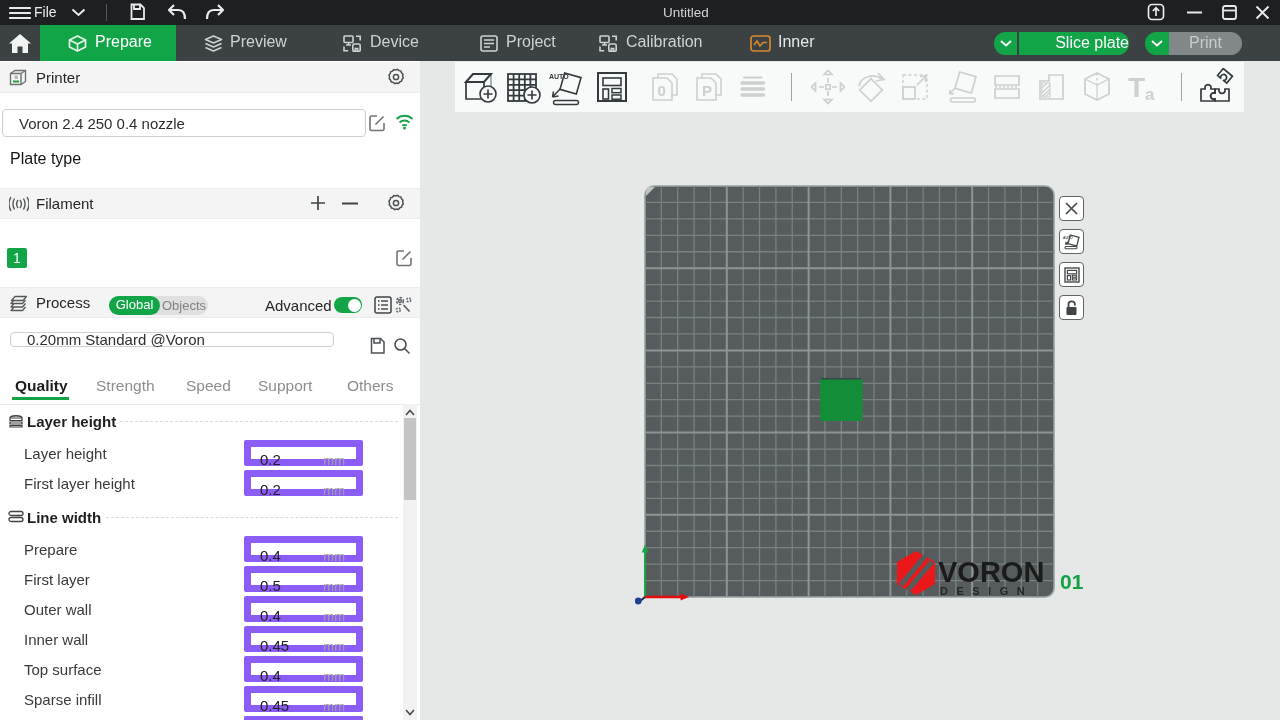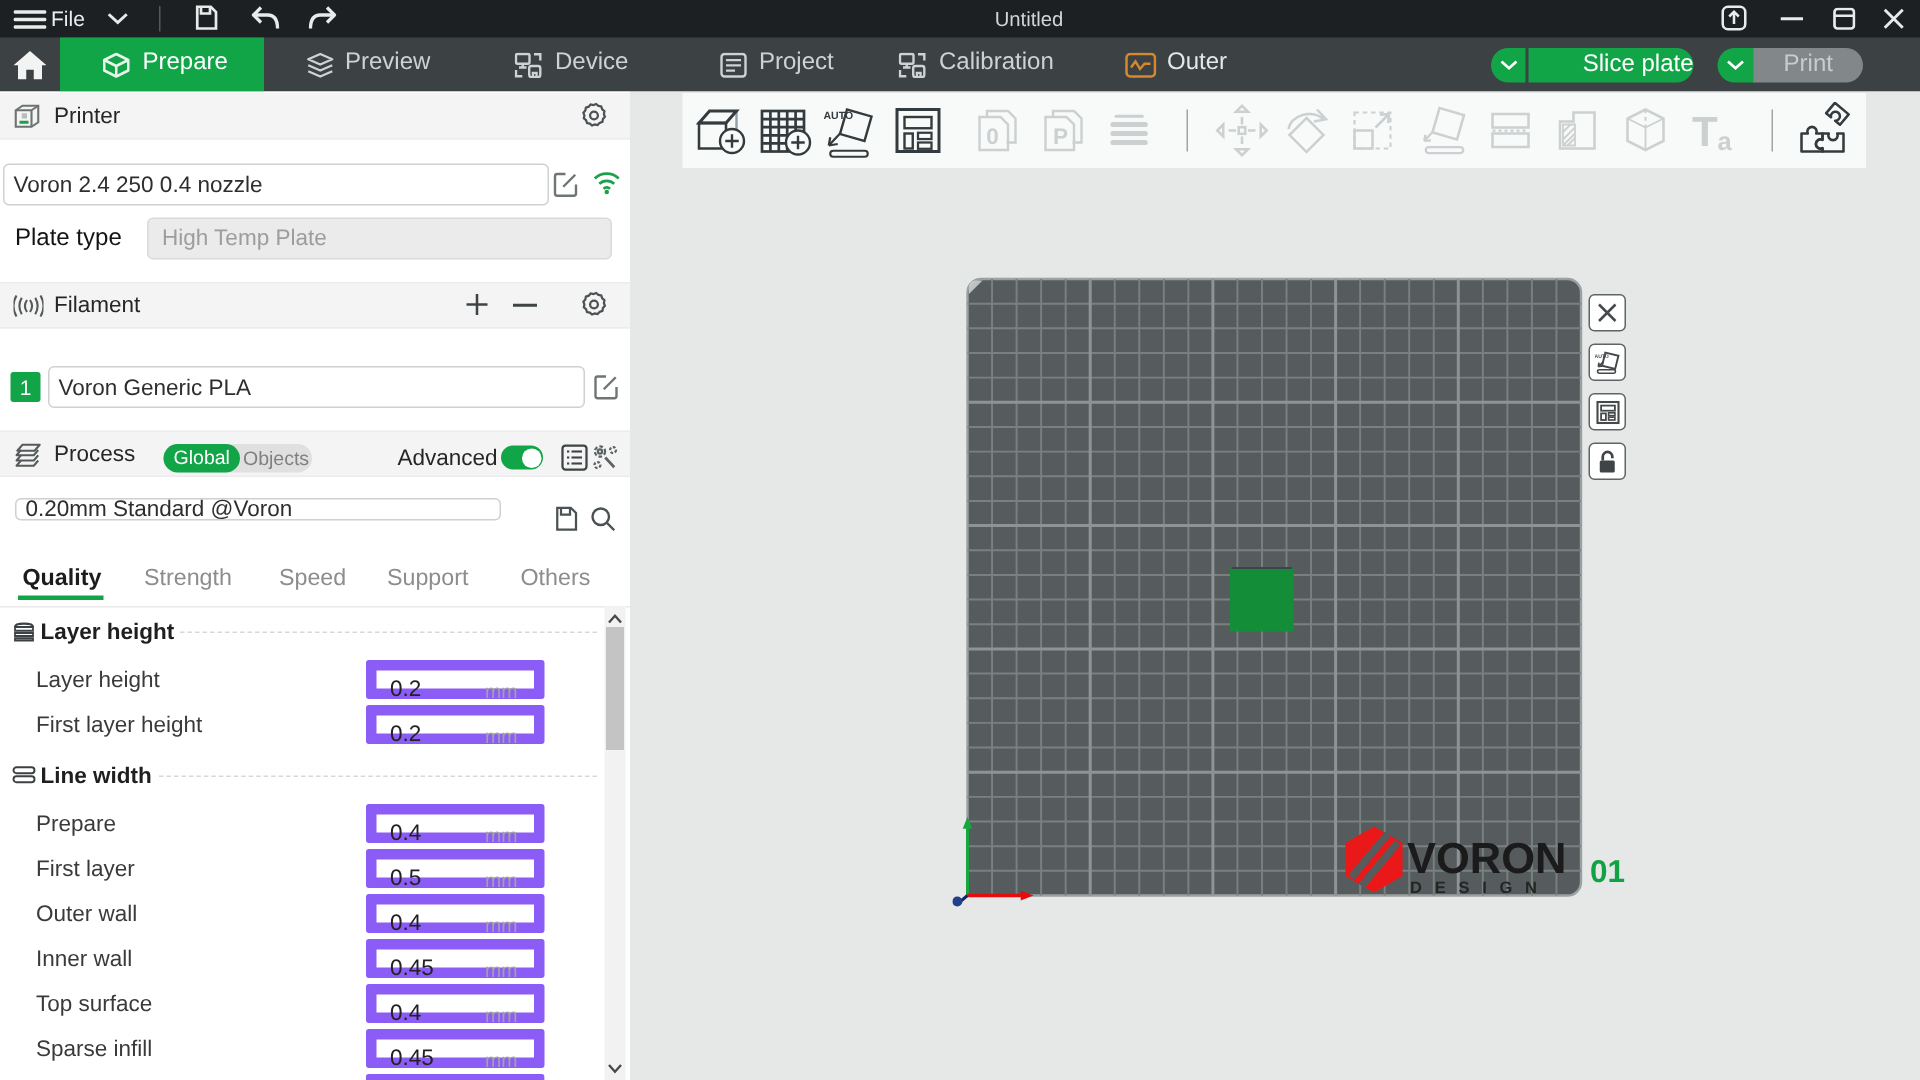--- a/index.html
+++ b/index.html
@@ -8,21 +8,21 @@
 .abs { position:absolute; }
 #titlebar { left:0; top:0; width:1280px; height:34px; background:#1d2023; }
 #tabbar { left:0; top:25px; width:1280px; height:36px; background:#3c4144; }
 #leftpanel { left:0; top:61px; width:420px; height:659px; background:#ffffff; }
 #viewport { left:420px; top:61px; width:860px; height:659px; background:#e6e7e7; }
 .hdrband { left:0; width:420px; height:31px; background:#f4f4f4; }
 .hdrtitle { font-size:15px; color:#262626; }
 svg { display:block; }
 .ico { position:absolute; }
 .tabtxt { font-size:16px; color:#ced2d3; }
-.inp { position:absolute; background:#fff; border:1px solid #d0d0d0; border-radius:4px; font-size:15px; color:#2e2e2e; display:flex; align-items:center; padding-left:6px; }
+.inp { position:absolute; background:#fff; border:1px solid #d0d0d0; border-radius:4px; font-size:15px; color:#2e2e2e; display:flex; align-items:center; padding-left:16px; }
 .rowlabel { position:absolute; font-size:15px; color:#3a3a3a; }
 .valbox { position:absolute; left:244px; width:119px; height:26px; border:7px solid #8b5cf6; border-radius:2px; background:#fff; font-size:15px; color:#222; }
 .valbox .v { position:absolute; left:9px; top:4px; }
 .valbox .u { position:absolute; right:11px; top:6px; font-size:13px; color:#a2a2a2; }
 .grouphdr { position:absolute; font-size:15px; font-weight:bold; color:#1f1f1f; }
 .sidebtn { position:absolute; left:639px; width:25px; height:25px; background:#fff; border:1px solid #5f6565; border-radius:4px; display:flex; align-items:center; justify-content:center; }
 </style>
 </head>
 <body>
 <div id="titlebar" class="abs">
@@ -112,21 +112,21 @@
       <path d="M1 11.6 V15.8 H5.2"></path>
       <rect x="9.8" y="9" width="7.4" height="7.4" rx="1.5"></rect>
       <path d="M12.3 16 V13.6 H14.7 V16"></path>
     </g>
   </svg>
   <div class="abs tabtxt" style="left:626px;top:8px">Calibration</div>
   <svg class="ico" style="left:750px;top:10px" width="21" height="17" viewBox="0 0 21 17">
     <rect x="1" y="1" width="19" height="15" rx="2.5" fill="none" stroke="#d5892b" stroke-width="1.7"></rect>
     <path d="M4 10 L7 6 L10 11 L13 7.5 L17 7.5" fill="none" stroke="#d5892b" stroke-width="1.6"></path>
   </svg>
-  <div class="abs tabtxt" style="left:778px;top:8px;color:#e6e8e8">Outer</div>
+  <div class="abs tabtxt" style="left:778px;top:8px;color:#e6e8e8">Inner</div>
   <div class="abs" style="left:994px;top:7px;width:23px;height:23px;background:#12a548;border-radius:11.5px 0 0 11.5px"></div>
   <svg class="ico" style="left:1000px;top:15px" width="12" height="7" viewBox="0 0 12 7">
     <path d="M1 1 L6 5.5 L11 1" fill="none" stroke="#fff" stroke-width="1.8"></path>
   </svg>
   <div class="abs" style="left:1019px;top:7px;width:110px;height:23px;background:#12a548;border-radius:0 11.5px 11.5px 0;color:#fff;font-size:16px;text-align:right;line-height:22px">Slice plate</div>
   <div class="abs" style="left:1145px;top:7px;width:25px;height:23px;background:#12a548;border-radius:11.5px 0 0 11.5px"></div>
   <svg class="ico" style="left:1151px;top:15px" width="12" height="7" viewBox="0 0 12 7">
     <path d="M1 1 L6 5.5 L11 1" fill="none" stroke="#fff" stroke-width="1.8"></path>
   </svg>
   <div class="abs" style="left:1169px;top:7px;width:73px;height:23px;background:#82878a;border-radius:0 11.5px 11.5px 0;color:#c9cbcc;font-size:16px;text-align:center;line-height:22px">Print</div>
@@ -156,21 +156,20 @@
   <svg class="ico" style="left:395px;top:53px" width="19" height="16" viewBox="0 0 19 16">
     <g fill="none" stroke="#1ba04b" stroke-width="1.8">
       <path d="M1.5 5 a11.5 11.5 0 0 1 16 0"></path>
       <path d="M4.5 8.5 a7.3 7.3 0 0 1 10 0"></path>
       <path d="M7.3 11.8 a3.5 3.5 0 0 1 4.4 0"></path>
     </g>
     <circle cx="9.5" cy="14" r="1.5" fill="#1ba04b"></circle>
   </svg>
 
   <div class="abs" style="left:10px;top:89px;font-size:16px;color:#141414">Plate type</div>
-  <div class="abs" style="left:98px;top:84px;width:310px;height:28px;background:#ebebeb;border:1px solid #dadada;border-radius:4px;font-size:15px;color:#9d9d9d;line-height:26px;padding-left:9px">High Temp Plate</div>
 
   <div class="abs hdrband" style="top:127px;border-top:1px solid #ececec;border-bottom:1px solid #ececec"></div>
   <svg class="ico" style="left:9px;top:135px" width="20" height="16" viewBox="0 0 20 16">
     <g fill="none" stroke="#55595a" stroke-width="1.4">
       <path d="M2 1 a14 14 0 0 0 0 14"></path>
       <path d="M5.5 2.5 a11 11 0 0 0 0 11"></path>
       <path d="M9 4 a7 7 0 0 0 0 8"></path>
       <path d="M18 1 a14 14 0 0 1 0 14"></path>
       <path d="M14.5 2.5 a11 11 0 0 1 0 11"></path>
       <path d="M11 4 a7 7 0 0 1 0 8"></path>
@@ -184,21 +183,20 @@
     <line x1="0" y1="1.5" x2="16" y2="1.5" stroke="#3e4446" stroke-width="2"></line>
   </svg>
   <svg class="ico gear" style="left:387px;top:133px" width="18" height="18" viewBox="0 0 18 18">
     <g fill="none" stroke="#4c5254" stroke-width="1.5">
       <circle cx="9" cy="9" r="2.6"></circle>
       <path d="M9 1.2 l1.7 1 h1.9 l1 1.7 1.7 1 v1.9 l1 1.7 -1 1.7 v1.9 l-1.7 1 -1 1.7 h-1.9 l-1.7 1 -1.7-1 h-1.9 l-1-1.7 -1.7-1 v-1.9 l-1-1.7 1-1.7 v-1.9 l1.7-1 1-1.7 h1.9 z" transform="rotate(11 9 9)"></path>
     </g>
   </svg>
 
   <div class="abs" style="left:7px;top:187px;width:20px;height:20px;background:#12a548;border-radius:2px;color:#fff;font-size:14px;text-align:center;line-height:20px">1</div>
-  <div class="inp" style="left:32px;top:183px;width:358px;height:28px">Voron Generic PLA</div>
   <svg class="ico" style="left:395px;top:188px" width="18" height="18" viewBox="0 0 18 18">
     <path d="M16 9 V15 a1.5 1.5 0 0 1 -1.5 1.5 H3.5 A1.5 1.5 0 0 1 2 15 V3.5 A1.5 1.5 0 0 1 3.5 2 H9" fill="none" stroke="#6f7475" stroke-width="1.6"></path>
     <path d="M7.5 10.5 L15.5 2.5" stroke="#6f7475" stroke-width="1.6"></path>
   </svg>
 
   <div class="abs hdrband" style="top:226px;border-top:1px solid #ececec;border-bottom:1px solid #ececec"></div>
   <svg class="ico" style="left:9px;top:234px" width="20" height="17" viewBox="0 0 20 17">
     <g fill="none" stroke="#55595a" stroke-width="1.3" stroke-linejoin="round">
       <path d="M6 1.5 H17.5 L14 5.5 H2.5 Z"></path>
       <path d="M5 5 L2 8.5 H13.5 L16.5 5"></path>

